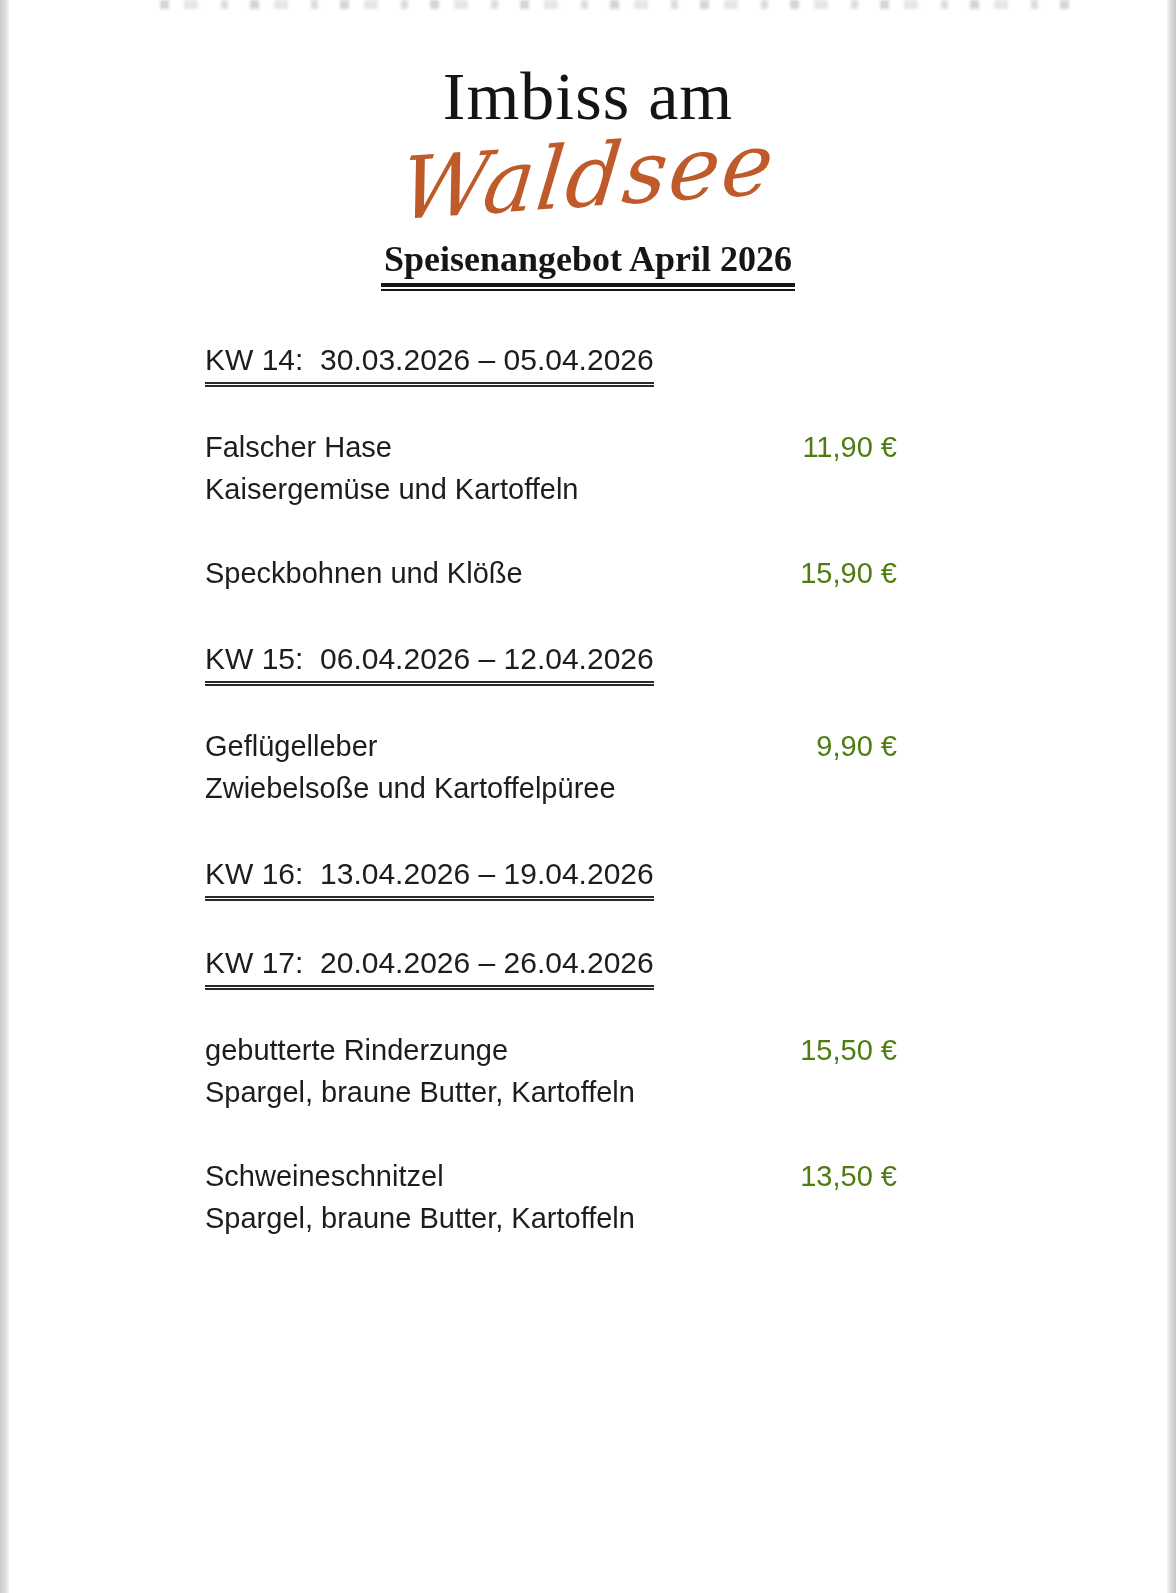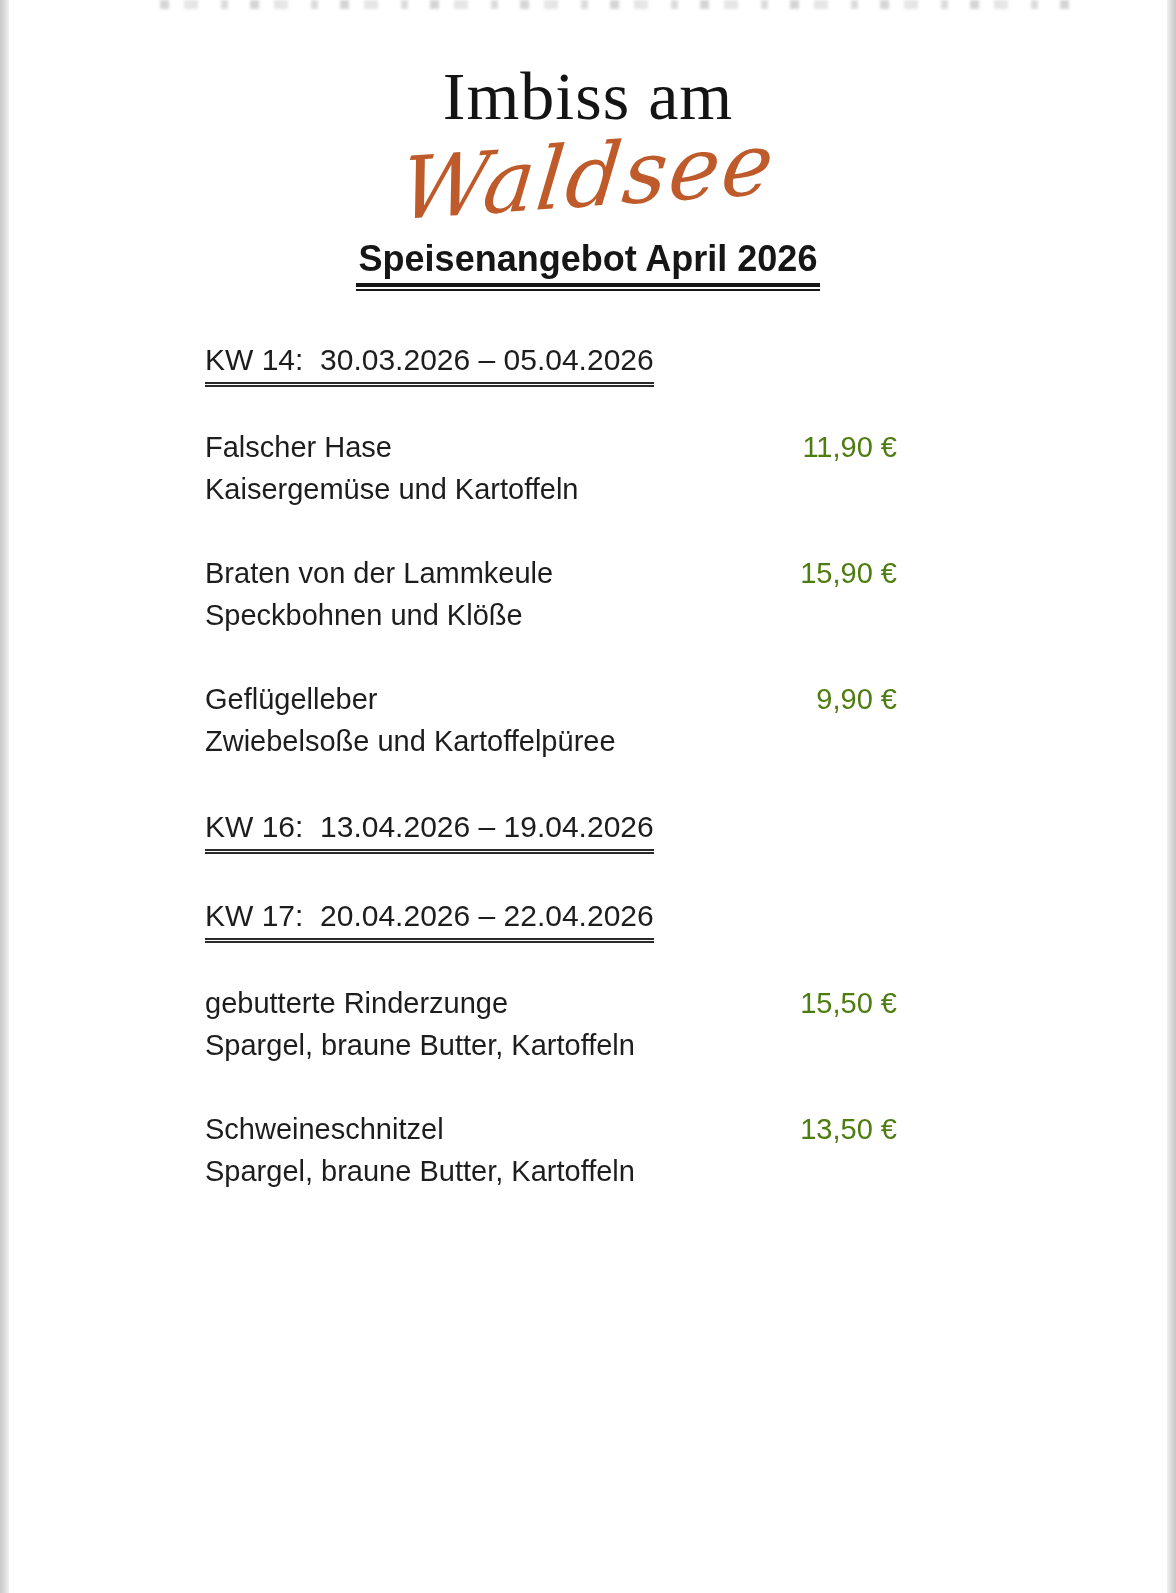--- a/index.html
+++ b/index.html
@@ -63,20 +63,21 @@
     letter-spacing: 2px;
     margin-top: -4px;
   }
 
   .page-title {
     margin: 14px 0 0 0;
     font-size: 36px;
     font-weight: 700;
     line-height: 42px;
     color: #161616;
+    font-family: Liberation Serif, serif;
   }
   
   .u2-title {
     display: inline-block;
     position: relative;
     padding: 0 3px 3px 3px;
     border-bottom: 4px solid #161616;
   }
   .u2-title::after {
     content: "";
@@ -169,45 +170,45 @@
     <div class="menu-item">
       <div class="item-lines">
         <div class="item-name">Falscher Hase</div>
         <div class="item-side">Kaisergemüse und Kartoffeln</div>
       </div>
       <div class="item-price">11,90 €</div>
     </div>
 
     <div class="menu-item">
       <div class="item-lines">
-        <div class="item-name">Braten von der Lammkeule</div>
         <div class="item-side">Speckbohnen und Klöße</div>
       </div>
       <div class="item-price">15,90 €</div>
     </div>
   </section>
 
   <section>
+    <h2 class="week-heading"><span class="u2-week">KW 15:  06.04.2026 – 12.04.2026</span></h2>
 
     <div class="menu-item">
       <div class="item-lines">
         <div class="item-name">Geflügelleber</div>
         <div class="item-side">Zwiebelsoße und Kartoffelpüree</div>
       </div>
       <div class="item-price">9,90 €</div>
     </div>
   </section>
 
   <section>
     <h2 class="week-heading"><span class="u2-week">KW 16:  13.04.2026 – 19.04.2026</span></h2>
 
   </section>
 
   <section>
-    <h2 class="week-heading"><span class="u2-week">KW 17:  20.04.2026 – 22.04.2026</span></h2>
+    <h2 class="week-heading"><span class="u2-week">KW 17:  20.04.2026 – 26.04.2026</span></h2>
 
     <div class="menu-item">
       <div class="item-lines">
         <div class="item-name">gebutterte Rinderzunge</div>
         <div class="item-side">Spargel, braune Butter, Kartoffeln</div>
       </div>
       <div class="item-price">15,50 €</div>
     </div>
 
     <div class="menu-item">

